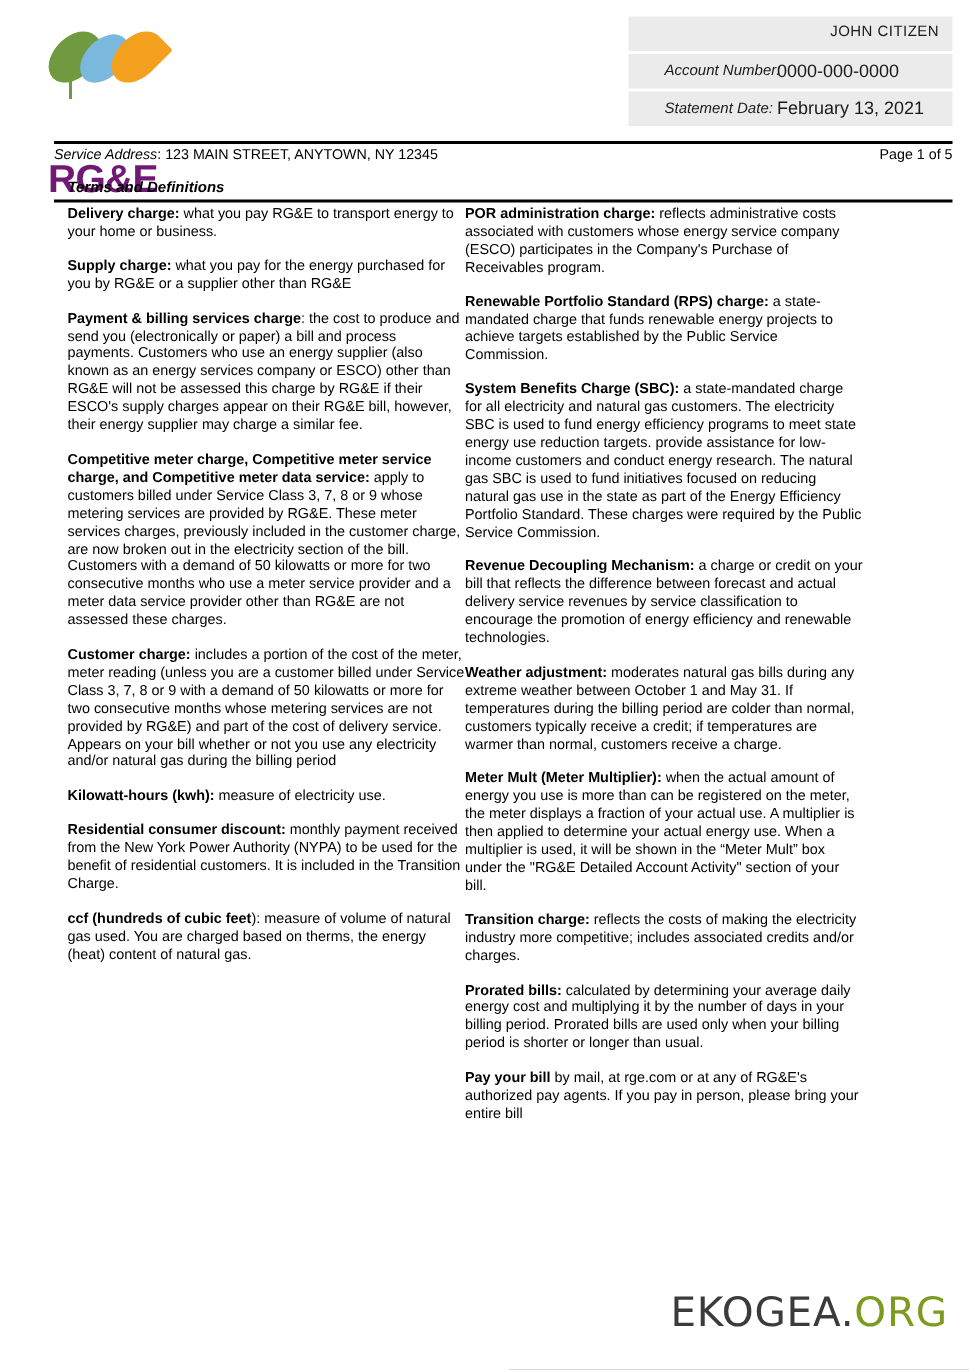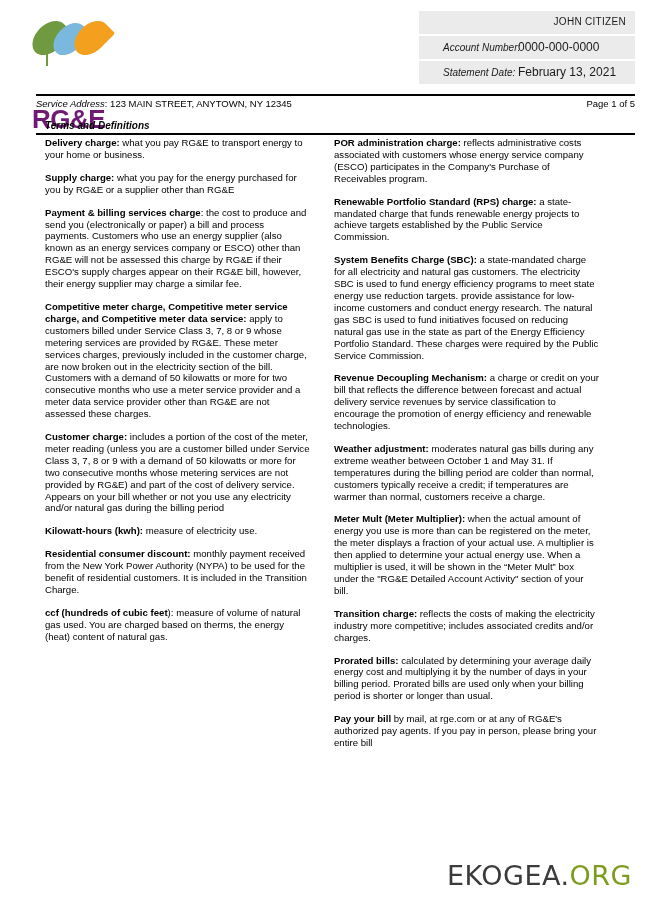--- a/index.html
+++ b/index.html
@@ -147,21 +147,20 @@
     background: #000;
   }
 
   
   .columns {
     position: absolute;
     left: 45px;
     right: 24px;
     top: 137px;
     display: flex;
-    gap: 24px;
   }
   .col { width: 265px; }
   .term {
     font-size: 9.6px;
     line-height: 11.9px;
     color: #000;
     margin-bottom: 11px;
     text-align: left;
   }
   .term:last-child { margin-bottom: 0; }

